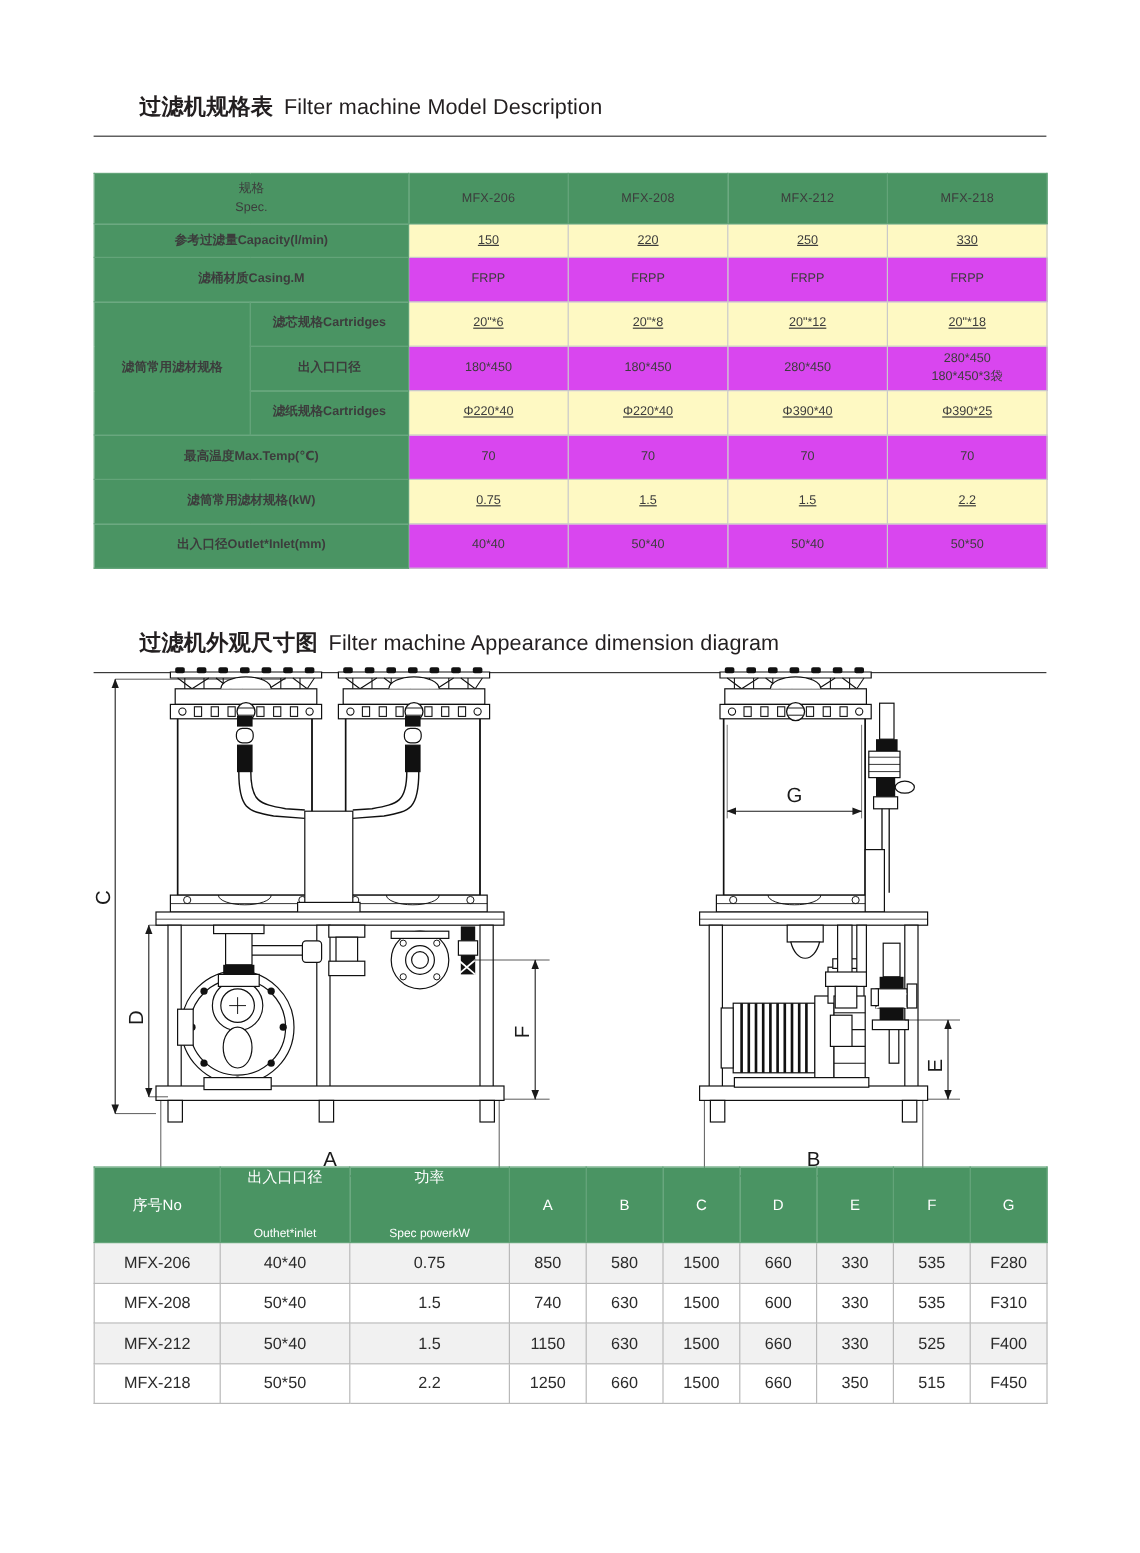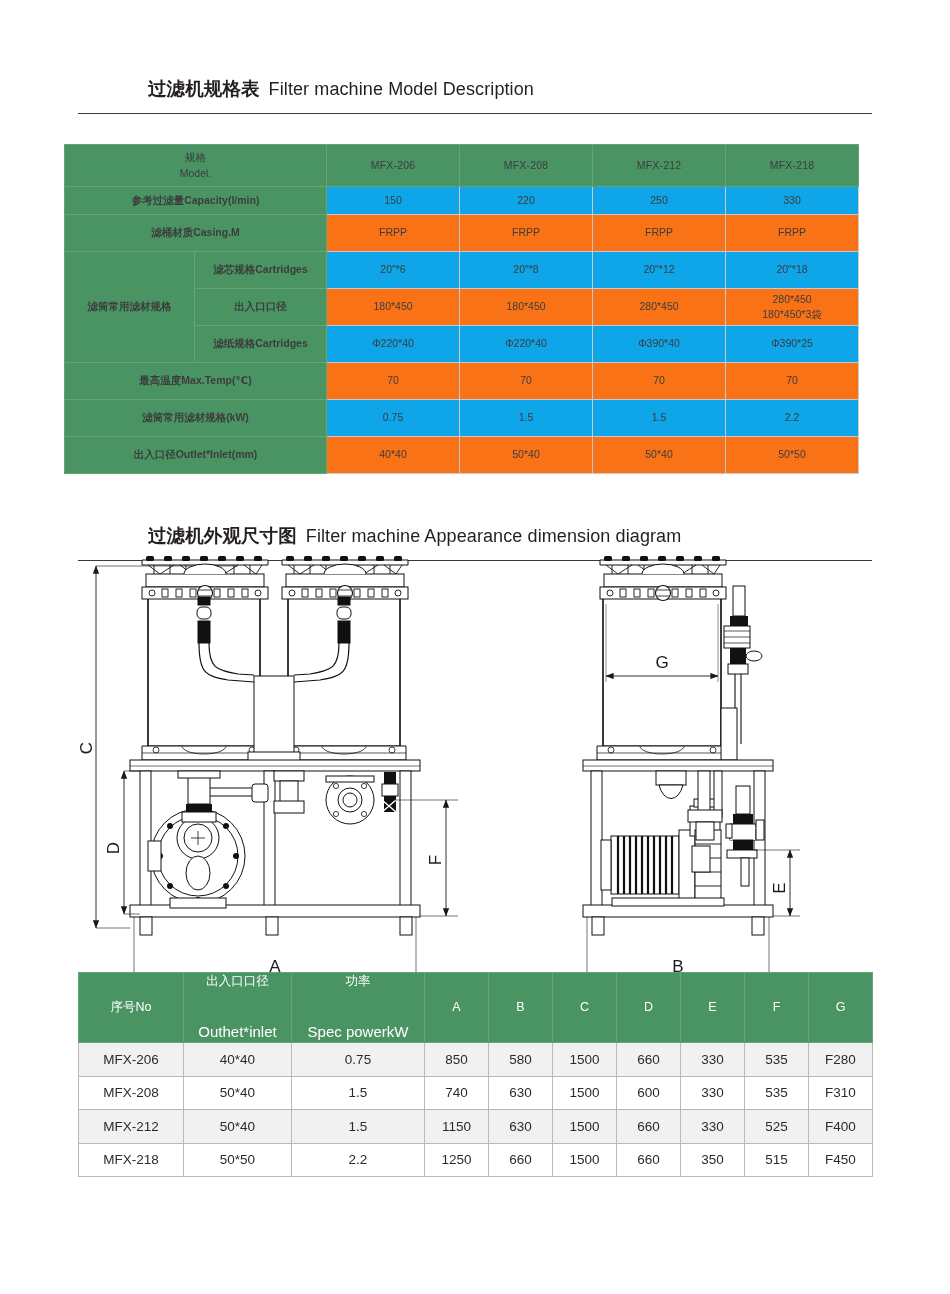--- a/index.html
+++ b/index.html
@@ -15,21 +15,20 @@
 
   .page { position: relative; width: 950px; height: 1294px; }
 
   
   .section { position: absolute; left: 0; width: 950px; }
   .sec-title {
     padding-left: 116px;
     font-size: 18.5px;
     letter-spacing: .1px;
     white-space: nowrap;
-    margin-left: 32px;
   }
   .sec-title .cn { font-weight: bold; font-size: 18.5px; }
   .sec-title .en { font-weight: normal; font-size: 18px; margin-left: 9px; }
   .sec-rule {
     margin-top: 12px;
     margin-left: 78px;
     width: 794px;
     height: 1px;
     background: #3a3a3a;
   }
@@ -44,25 +43,25 @@
     font-size: 10.5px;
     color: #3c3c3c;
     padding: 0 2px;
     line-height: 1.45;
   }
   .grn {
     background: #4a9463;
     color: #ffffff;
     border-color: #63a479 !important;
   }
-  .rw-a { background: #0ea5e9; }
-  .rw-b { background: #f97316; }
+  .rw-a { background: #fef9c3; text-decoration: underline; }
+  .rw-b { background: #d946ef; }
 
   
-  .t1 { left: 64px; top: 144px; width: 794px; }
+  .t1 { left: 78px; top: 144px; width: 794px; }
   .t1 .hdr-spec { height: 42px; font-size: 10.5px; }
   .t1 .hdr-model { font-size: 10.5px; letter-spacing: .2px; }
   .t1 td.lbl { font-size: 10.5px; font-weight: bold; }
   .t1 .r-h { height: 28px; }
   .t1 .r-t { height: 37px; }
 
   
   .draw-wrap {
     position: absolute;
     left: 78px; top: 548px;
@@ -75,21 +74,21 @@
   .t2 th {
     background: #4a9463;
     color: #fff;
     border: 1px solid #63a479;
     font-weight: normal;
     font-size: 12.5px;
     height: 58px;
     line-height: 1.35;
     padding: 0 2px;
   }
-  .t2 th .l2 { display: block; font-size: 15px; margin-top: 32px; }
+  .t2 th .l2 { display: block; font-size: 10px; margin-top: 32px; }
   .t2 td {
     height: 33.5px;
     font-size: 13.5px;
     color: #2b2b2b;
     border: 1px solid #b9b9b9;
   }
   .t2 tr.odd td { background: #f1f1f1; }
   .t2 tr.even td { background: #ffffff; }
 </style>
 </head>
@@ -111,21 +110,21 @@
       <col style="width:133px">
         <col style="width:133px">
         <col style="width:133px">
         <col style="width:133px">
     </colgroup>
     <tbody>
 
       <tr>
         <td class="grn hdr-spec" colspan="2">
           <div>规格</div>
-          <div>Model.</div>
+          <div>Spec.</div>
         </td>
         <td class="grn hdr-model">MFX-206</td>
         <td class="grn hdr-model">MFX-208</td>
         <td class="grn hdr-model">MFX-212</td>
         <td class="grn hdr-model">MFX-218</td>
       </tr>
 
       <tr class="r-h">
         <td class="grn lbl" colspan="2">参考过滤量Capacity(l/min)</td>
         <td class="rw-a">150</td>

